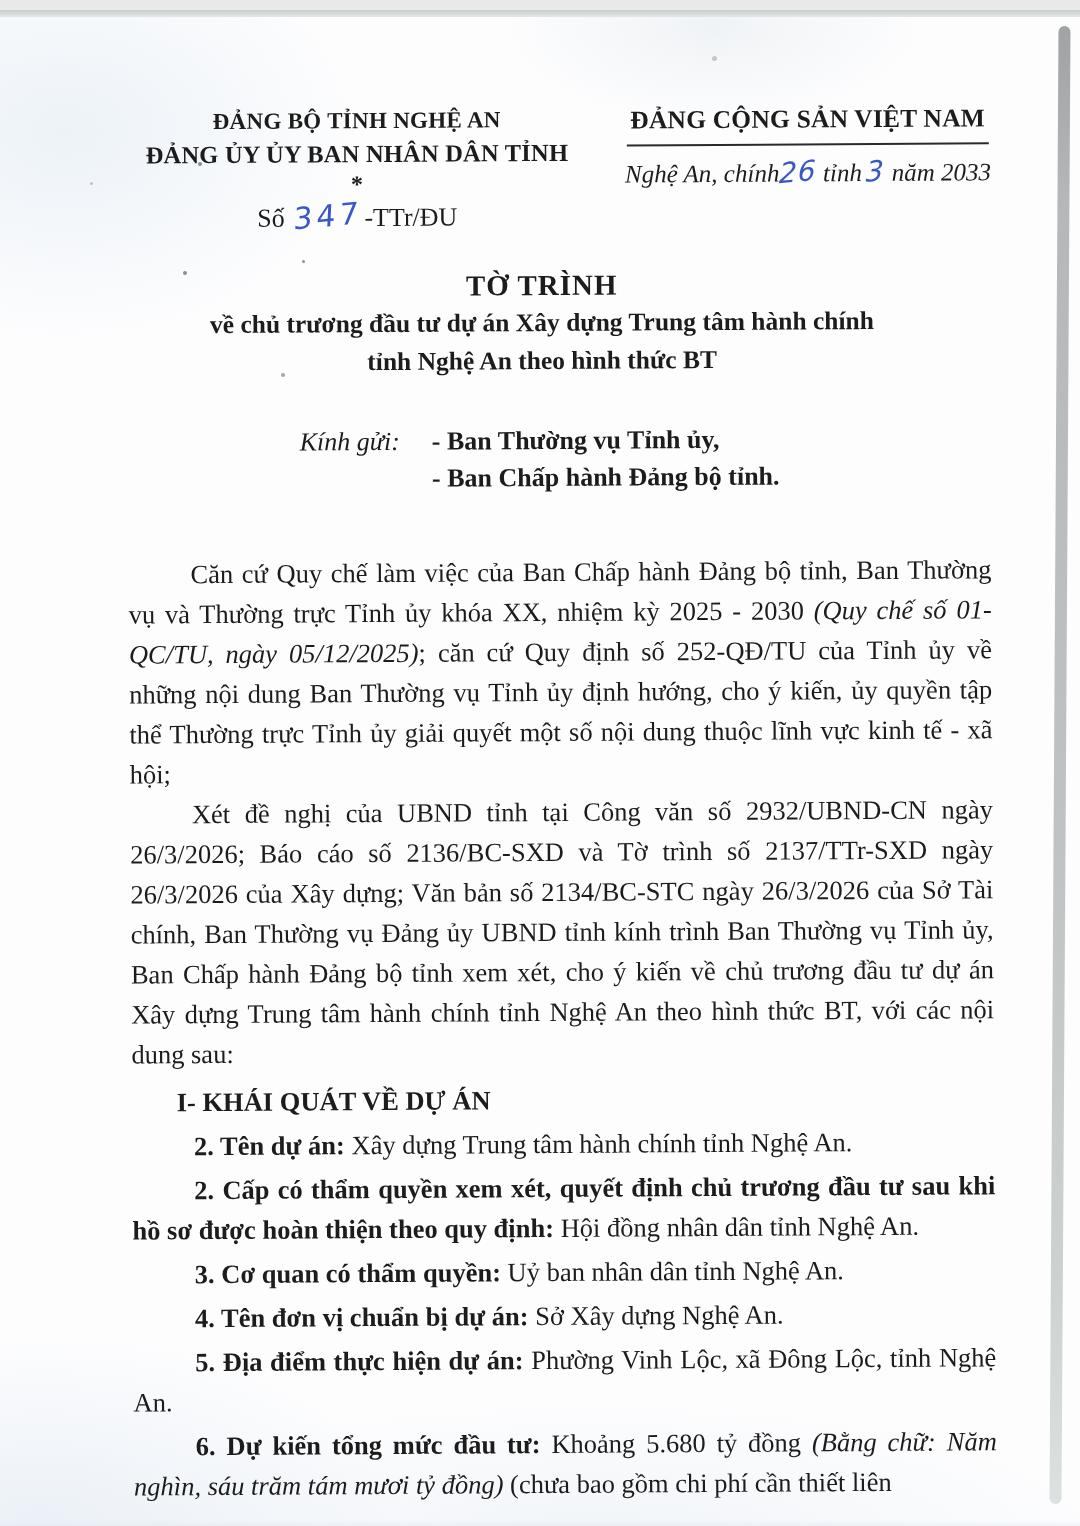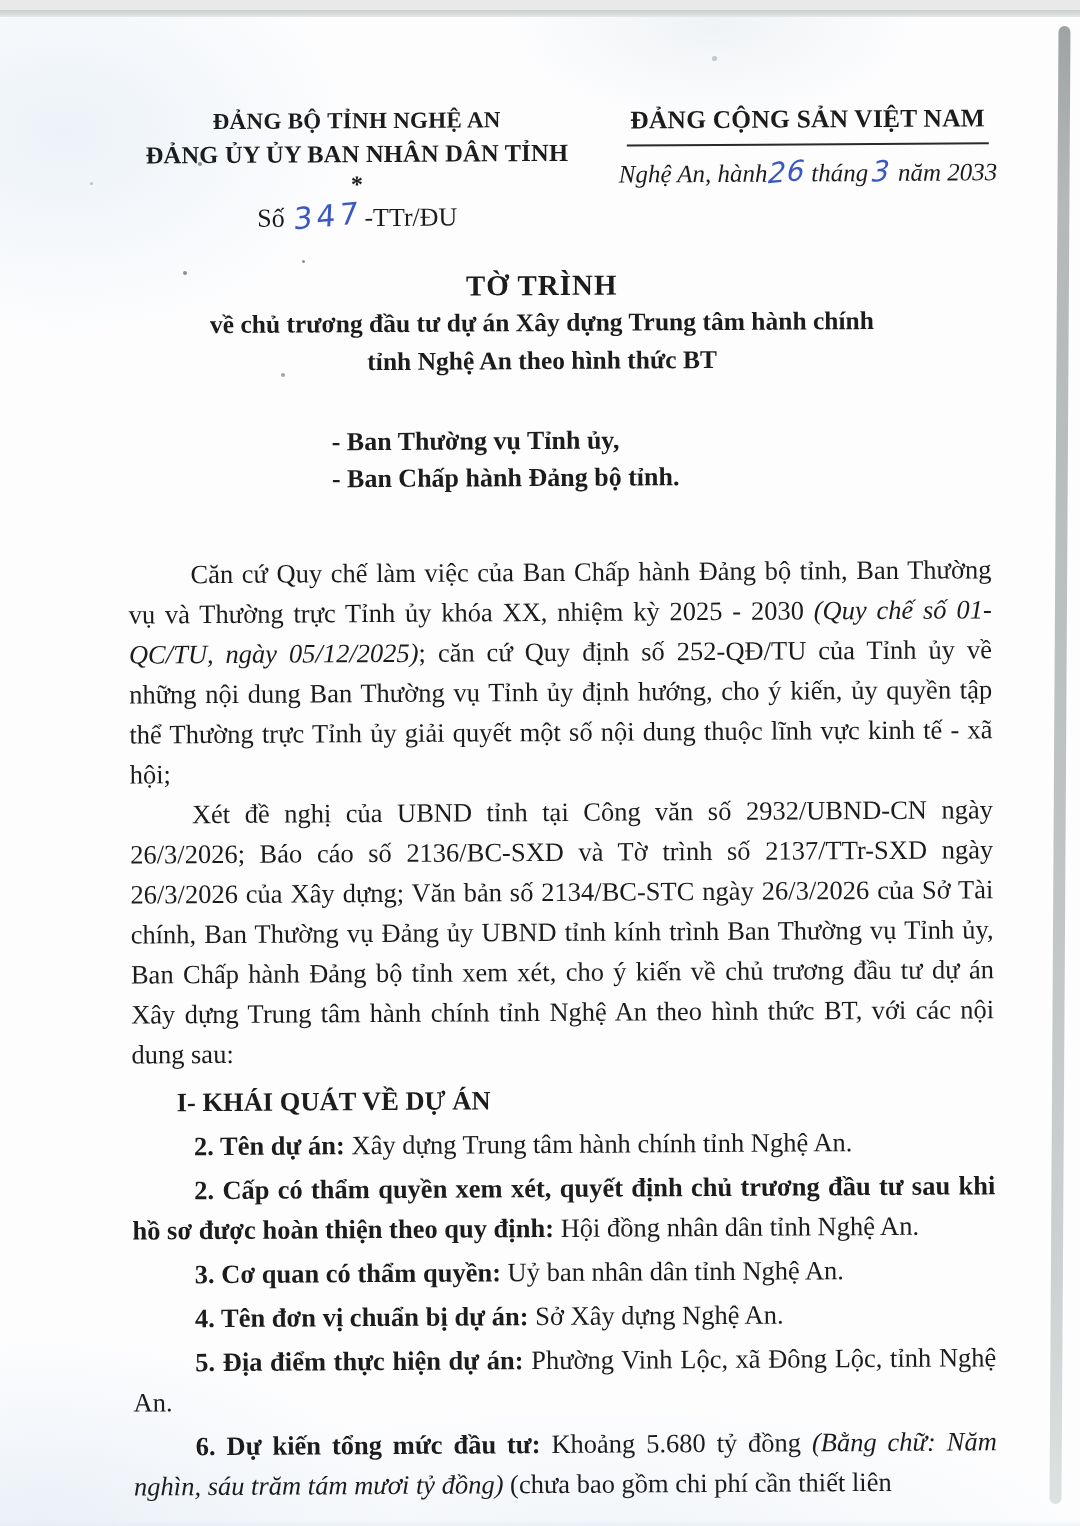--- a/index.html
+++ b/index.html
@@ -100,32 +100,33 @@
         <div class="doc-number">
           <span>Số</span>
           <span class="hand hand-num">347</span><span>-TTr/ĐU</span>
         </div>
       </div>
       <div class="header-right">
         <div>
           <span class="motto">ĐẢNG CỘNG SẢN VIỆT NAM</span>
         </div>
         <div class="dateline">
-          <span>Nghệ An, hành</span><span class="hand hand-day">26</span><span>tháng</span><span class="hand hand-month">3</span><span>năm 2033</span>
+          <span>Nghệ An, chính</span><span class="hand hand-day">26</span><span>tỉnh</span><span class="hand hand-month">3</span><span>năm 2033</span>
         </div>
       </div>
     </div>
 
     <div class="title-block">
       <div class="doc-type">TỜ TRÌNH</div>
       <div class="subject">về chủ trương đầu tư dự án Xây dựng Trung tâm hành chính</div>
       <div class="subject">tỉnh Nghệ An theo hình thức BT</div>
     </div>
 
     <div class="recipients">
+      <span class="kinh-gui">Kính gửi:</span>
       <div class="recipient-list">
         <div>- Ban Thường vụ Tỉnh ủy,</div>
         <div>- Ban Chấp hành Đảng bộ tỉnh.</div>
       </div>
     </div>
 
     <div class="doc-body">
       <p class="para"><span class="rn">Căn cứ Quy chế làm việc của Ban Chấp hành Đảng bộ tỉnh, Ban Thường vụ và Thường trực Tỉnh ủy khóa XX, nhiệm kỳ 2025 - 2030 </span><span class="ri">(Quy chế số 01-QC/TU, ngày 05/12/2025)</span><span class="rn">; căn cứ Quy định số 252-QĐ/TU của Tỉnh ủy về những nội dung Ban Thường vụ Tỉnh ủy định hướng, cho ý kiến, ủy quyền tập thể Thường trực Tỉnh ủy giải quyết một số nội dung thuộc lĩnh vực kinh tế - xã hội;</span></p>
       <p class="para"><span class="rn">Xét đề nghị của UBND tỉnh tại Công văn số 2932/UBND-CN ngày 26/3/2026; Báo cáo số 2136/BC-SXD và Tờ trình số 2137/TTr-SXD ngày 26/3/2026 của Xây dựng; Văn bản số 2134/BC-STC ngày 26/3/2026 của Sở Tài chính, Ban Thường vụ Đảng ủy UBND tỉnh kính trình Ban Thường vụ Tỉnh ủy, Ban Chấp hành Đảng bộ tỉnh xem xét, cho ý kiến về chủ trương đầu tư dự án Xây dựng Trung tâm hành chính tỉnh Nghệ An theo hình thức BT, với các nội dung sau:</span></p>
       <p class="heading"><span class="rb">I- KHÁI QUÁT VỀ DỰ ÁN</span></p>

